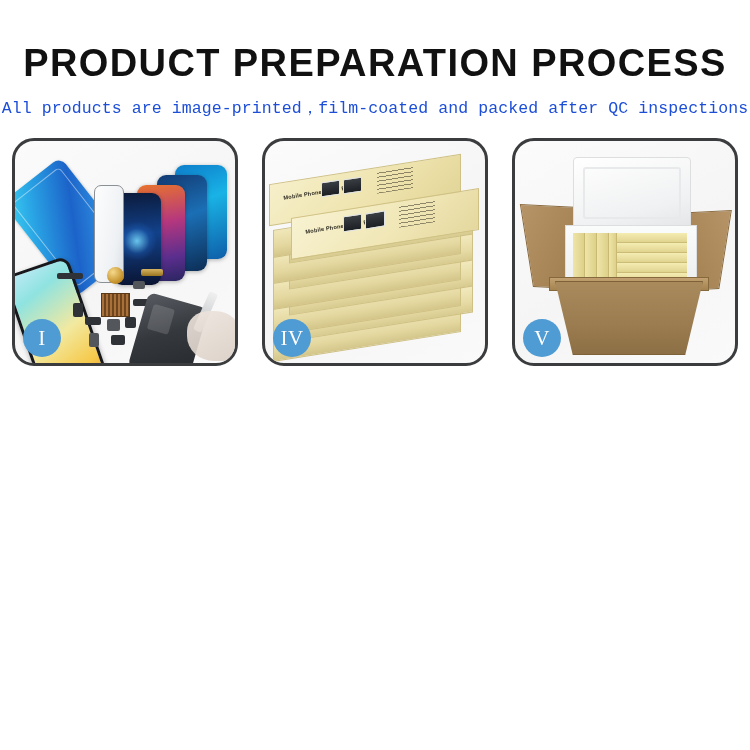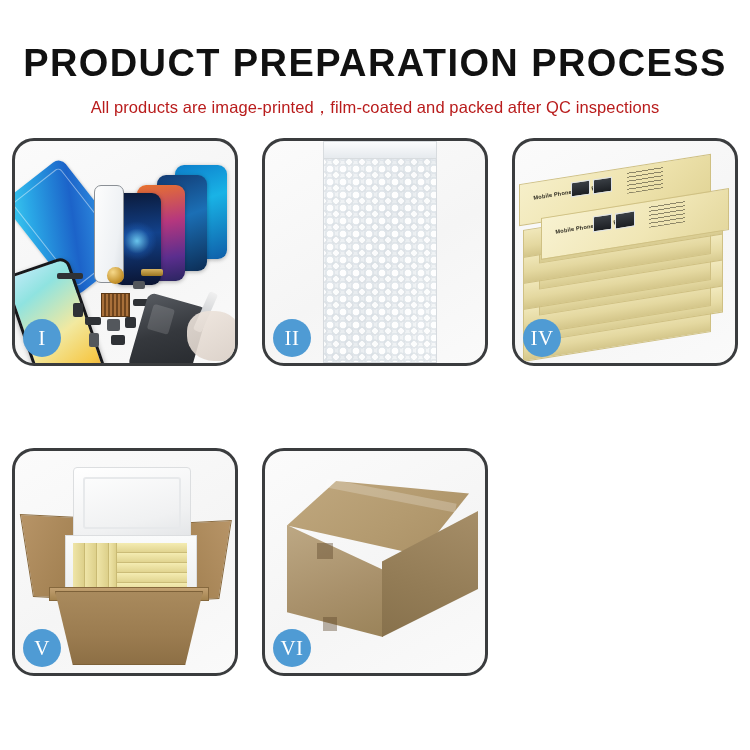--- a/index.html
+++ b/index.html
@@ -29,24 +29,24 @@
     font-size: 38px;
     font-weight: bold;
     letter-spacing: 1.4px;
     color: #111111;
     line-height: 1.05;
     white-space: nowrap;
   }
   .subtitle {
     margin: 0;
     padding-top: 13px;
-    font-family: Liberation Sans, sans-serif;
+    font-family: Liberation Mono, monospace;
     font-size: 16.5px;
     font-weight: normal;
-    color: #b91c1c;
+    color: #1d4ed8;
     letter-spacing: 0.1px;
     white-space: nowrap;
     text-align: center;
   }
 
   
   .grid {
     position: absolute;
     left: 12px;
     top: 138px;
@@ -449,33 +449,20 @@
       <div class="bit" style="left:118px;top:158px;width:22px;height:7px;"></div>
       <div class="bit l" style="left:74px;top:192px;width:10px;height:14px;"></div>
       <div class="bit" style="left:96px;top:194px;width:14px;height:10px;"></div>
       <div class="backcase"></div>
       <div class="tool"></div>
       <div class="hand"></div>
     </div>
     <div class="badge">I</div>
   </div>
 
-  <div class="panel p2">
-    <div class="panel-stage">
-      <div class="part"></div>
-      <div class="flex"></div>
-      <div class="tape" style="left:84px;top:30px;width:12px;height:9px;"></div>
-      <div class="tape" style="left:86px;top:96px;width:14px;height:10px;"></div>
-      <div class="tape" style="left:82px;top:188px;width:13px;height:16px;transform:rotate(-14deg);"></div>
-      <div class="tape" style="left:136px;top:186px;width:13px;height:18px;transform:rotate(12deg);"></div>
-      <div class="bag"></div>
-      <div class="bagtop"></div>
-    </div>
-    <div class="badge">II</div>
-  </div>
 
 
   <div class="panel p4">
     <div class="panel-stage stackwrap">
       <div class="layer" style="top:178px;"></div>
       <div class="layer b" style="top:158px;"></div>
       <div class="layer" style="top:152px;"></div>
       <div class="layer b" style="top:132px;"></div>
       <div class="layer" style="top:126px;"></div>
       <div class="layer b" style="top:106px;"></div>
@@ -514,25 +501,14 @@
         <div class="yh" style="top:20px;"></div>
         <div class="yh" style="top:30px;"></div>
         <div class="yh" style="top:40px;"></div>
       </div>
       <div class="cartonRim"></div>
       <div class="cartonBody"></div>
     </div>
     <div class="badge">V</div>
   </div>
 
-  <div class="panel p6">
-    <div class="panel-stage">
-      <div class="top"></div>
-      <div class="seam"></div>
-      <div class="left"></div>
-      <div class="right"></div>
-      <div class="tab" style="left:52px;top:92px;width:16px;height:16px;"></div>
-      <div class="tab" style="left:58px;top:166px;width:14px;height:14px;"></div>
-    </div>
-    <div class="badge">VI</div>
-  </div>
 
 </div>
 
 </body></html>

